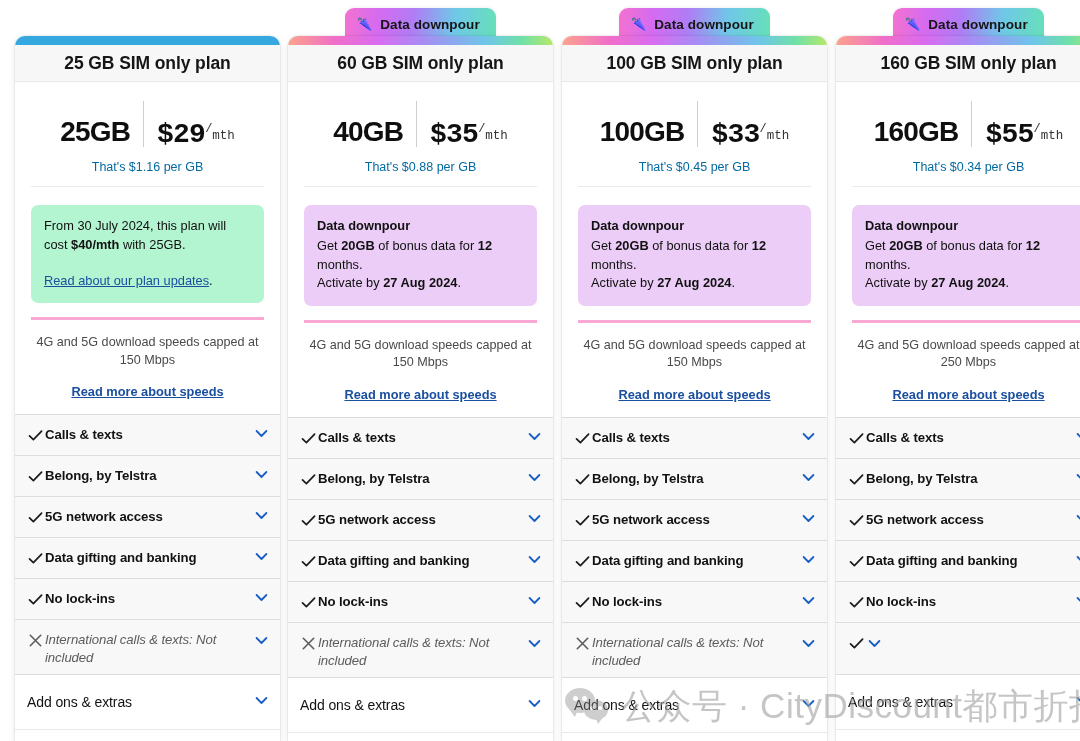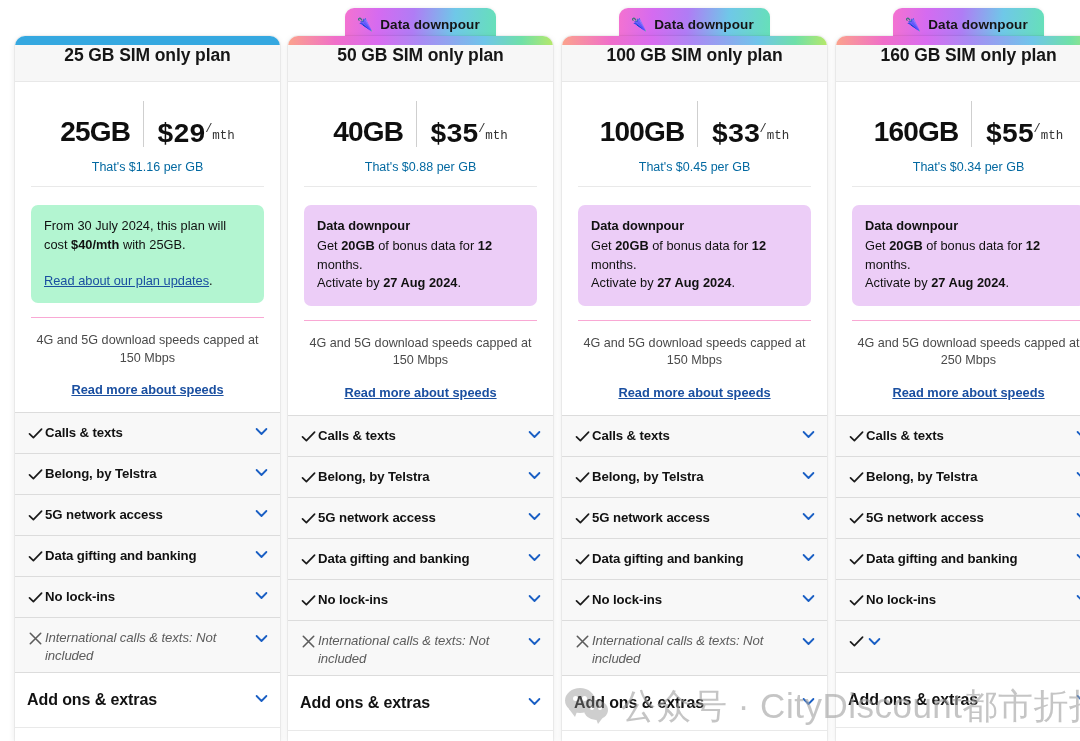--- a/index.html
+++ b/index.html
@@ -63,21 +63,21 @@
   .accent { height: 9px; width: 100%; }
   .accent.solid { background: #35a8e0; }
   .accent.grad {
     background: linear-gradient(92deg,#fba38c 0%,#f06ec9 18%,#d96cf0 34%,#a98af4 50%,#6fc5ea 74%,#6fe0a9 88%,#b6e86a 100%);
   }
 
   .chead {
     background: #f7f7f7;
     border-bottom: 1px solid #e8e8e8;
     height: 37px;
-    display: flex; justify-content: center;
+    display: flex; align-items: center; justify-content: center;
   }
   .chead-t {
     font-size: 17.5px; font-weight: 700; color: #161616;
     letter-spacing: -.1px;
   }
 
   .body { padding: 0 16px; }
 
   
   .price {
@@ -113,21 +113,21 @@
   .promo.green { background: #b3f5d1; }
   .promo.purple { background: #eccdf7; }
   .promo b { font-weight: 700; }
   .promo .ptitle { font-weight: 700; display: block; margin-bottom: 1px; }
   .promo a {
     color: #1a4fa0; text-decoration: underline; font-weight: 400;
   }
   .promo .linkline { margin-top: 17px; display: block; }
 
   
-  .speedwrap { margin-top: 14px; border-top: 1px solid #f9a8d4; padding-top: 14px; }
+  .speedwrap { margin-top: 14px; border-top: 3px solid #f9a8d4; padding-top: 14px; }
   .speed {
     text-align: center; font-size: 12.6px; color: #4a4a4a; line-height: 1.37;
   }
   .speedlink {
     display: block; text-align: center; margin-top: 15px;
     font-size: 12.8px; color: #1a4fa0; text-decoration: underline; font-weight: 700;
   }
 
   
   .feats { margin-top: 15px; border-top: 1px solid #dcdcdc; }
@@ -151,21 +151,21 @@
   }
   .flabel.muted { font-weight: 400; color: #5c5c5c; }
   .chev { flex: 0 0 16px; margin-top: 1px; }
 
   .addons {
     display: flex; align-items: center; justify-content: space-between;
     padding: 16px 10px 16px 12px;
     border-bottom: 1px solid #e9e9e9;
     background: #fff;
   }
-  .addons-t { font-size: 16px; font-weight: 700; color: #121212; letter-spacing: -.1px; }
+  .addons-t { font-size: 14px; font-weight: 400; color: #121212; letter-spacing: -.1px; }
 
   
   .col.c1 .promo { margin-top: 18px; }
   .col.c1 .feats { margin-top: 15px; }
 
   
   #wm {
     position: absolute; left: 0; top: 0; width: 1080px; height: 741px;
     z-index: 20; pointer-events: none;
   }
@@ -303,21 +303,21 @@
       </div>
     </div>
     <div class="col c2">
       <div class="badge">
         <span class="badge-ico">🌂</span>
         <span class="badge-txt">Data downpour</span>
       </div>
       <div class="card">
         <div class="accent grad"></div>
         <div class="chead">
-          <div class="chead-t">50 GB SIM only plan</div>
+          <div class="chead-t">60 GB SIM only plan</div>
         </div>
         <div class="body">
           <div class="price">
             <div class="gb">40GB</div>
             <div class="divider"></div>
             <div class="pr">
               <div class="pr-top">
                 <span class="dollars">$35</span>
                 <span class="slash">/</span>
               </div>

